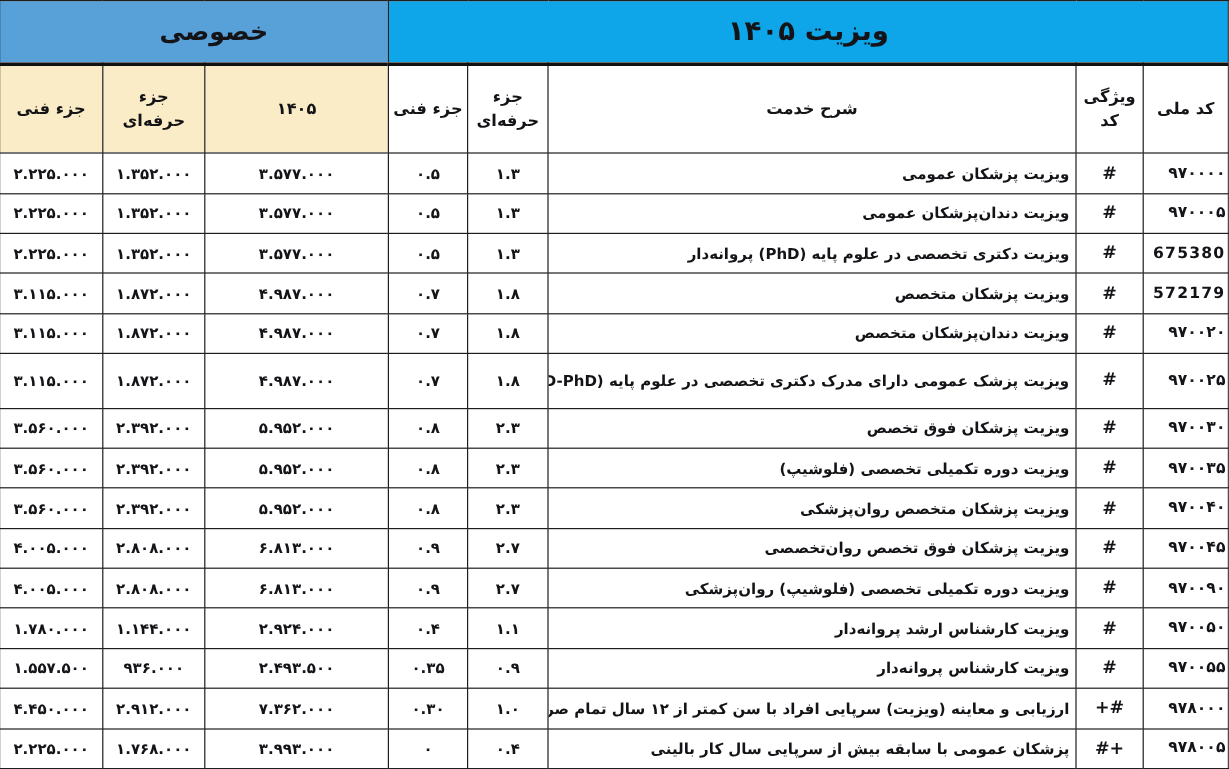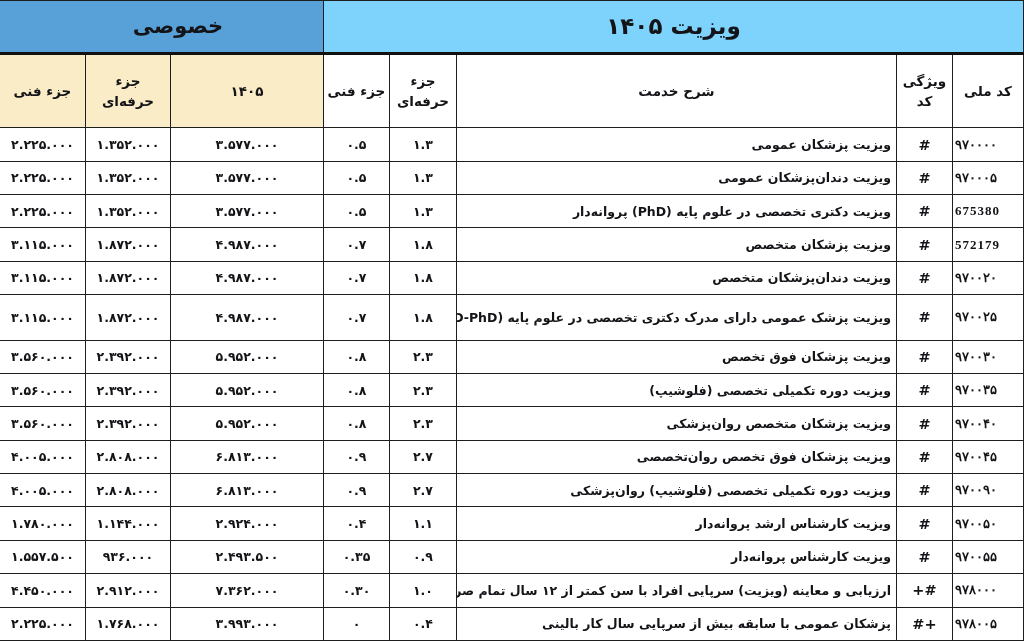--- a/index.html
+++ b/index.html
@@ -24,35 +24,35 @@
     border:1.5px solid var(--line);
     font-weight:bold;
     padding:0 2px;
     overflow:hidden;
     vertical-align:middle;
   }
   
   tr.title-row{height:52px;}
   tr.title-row th{border-bottom:3px solid #111;}
   th.main-title{
-    background:#7dd3fc;font-size:23px;letter-spacing:0.5px;
+    background:#0ea5e9;font-size:23px;letter-spacing:0.5px;
     text-align:center;
   }
   th.private-title{
     background:var(--blue);font-size:21px;text-align:center;padding-left:35px;
   }
   
   tr.head-row{height:74px;}
   tr.head-row th{font-size:13.5px;text-align:center;line-height:1.5;background:#fff;}
   tr.head-row th.cream{background:var(--cream);}
   th.year-head{font-size:16px;margin-left:35px;}
   
   tr.r{height:33px;}
   tr.r.tall{height:45px;}
-  td.code{font-size:13px;text-align:left;letter-spacing:1px;font-family:Liberation Serif, serif;}
+  td.code{font-size:13px;text-align:right;letter-spacing:1px;}
   td.feat{font-size:14.5px;text-align:center;}
   td.desc{
     font-size:12.5px;text-align:right;
     white-space:nowrap;overflow:hidden;
     padding-left:0;padding-right:5px;
   }
   td.num{font-size:12.5px;text-align:center;white-space:nowrap;}
 </style>
 </head>
 <body>

